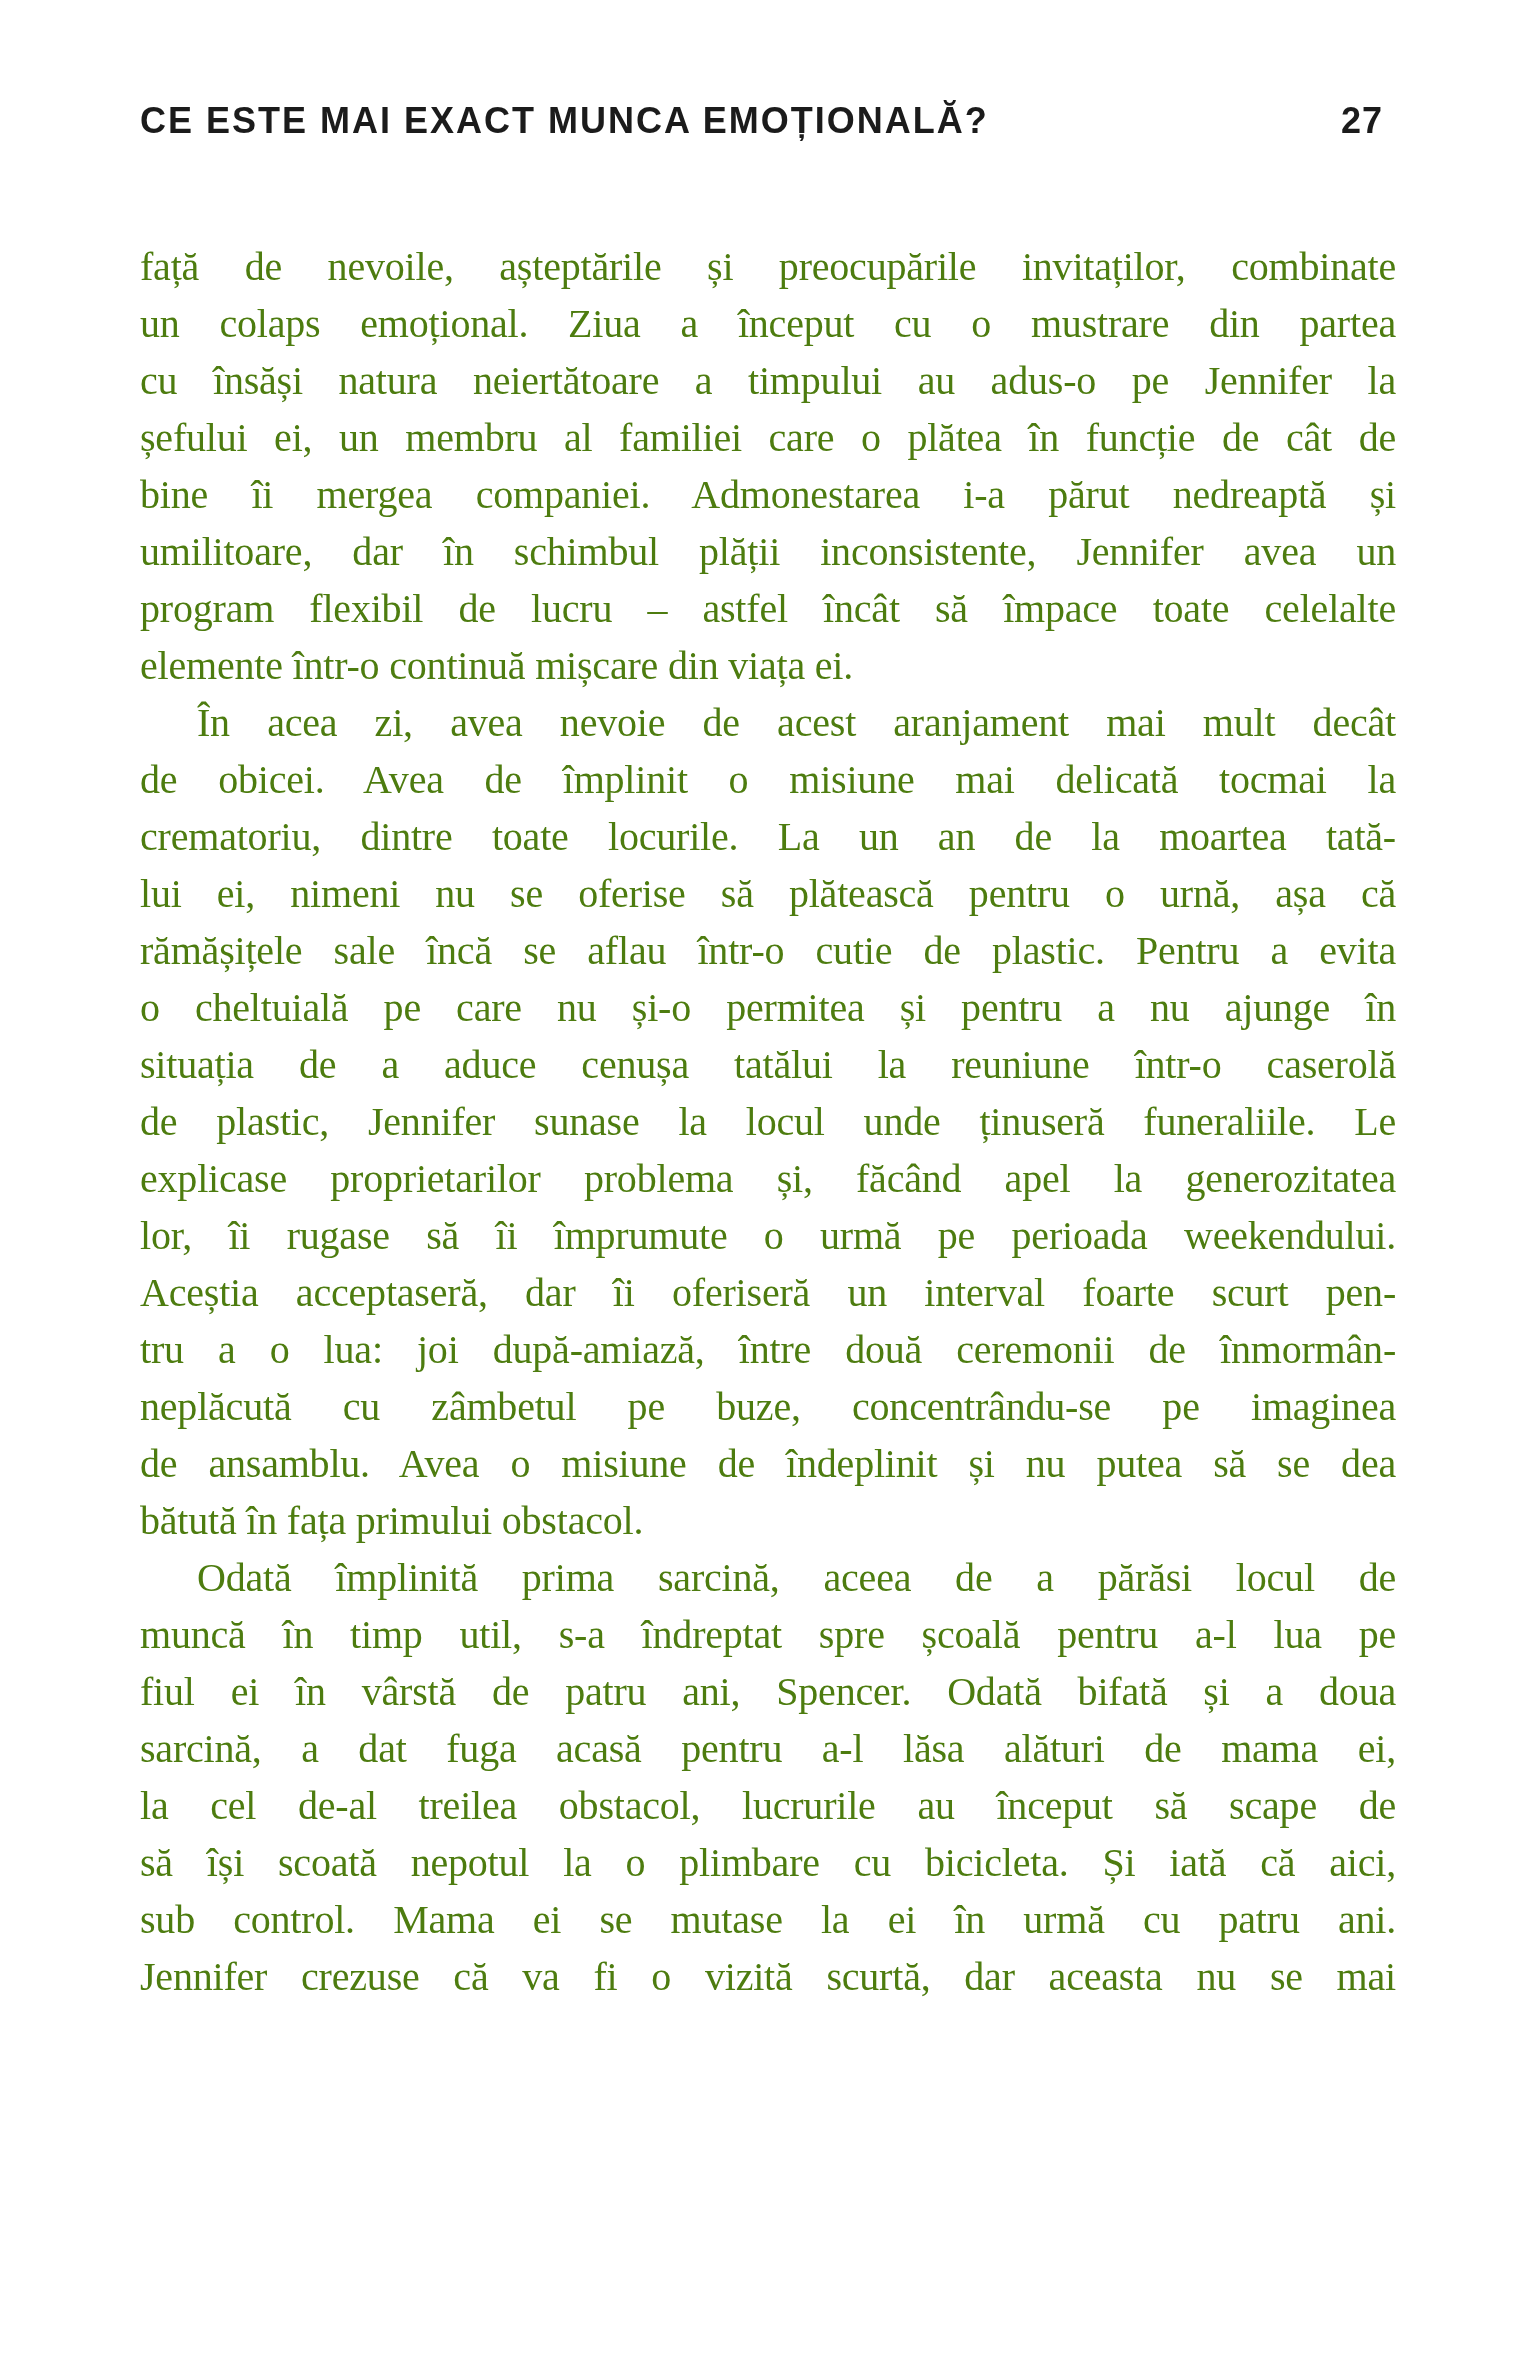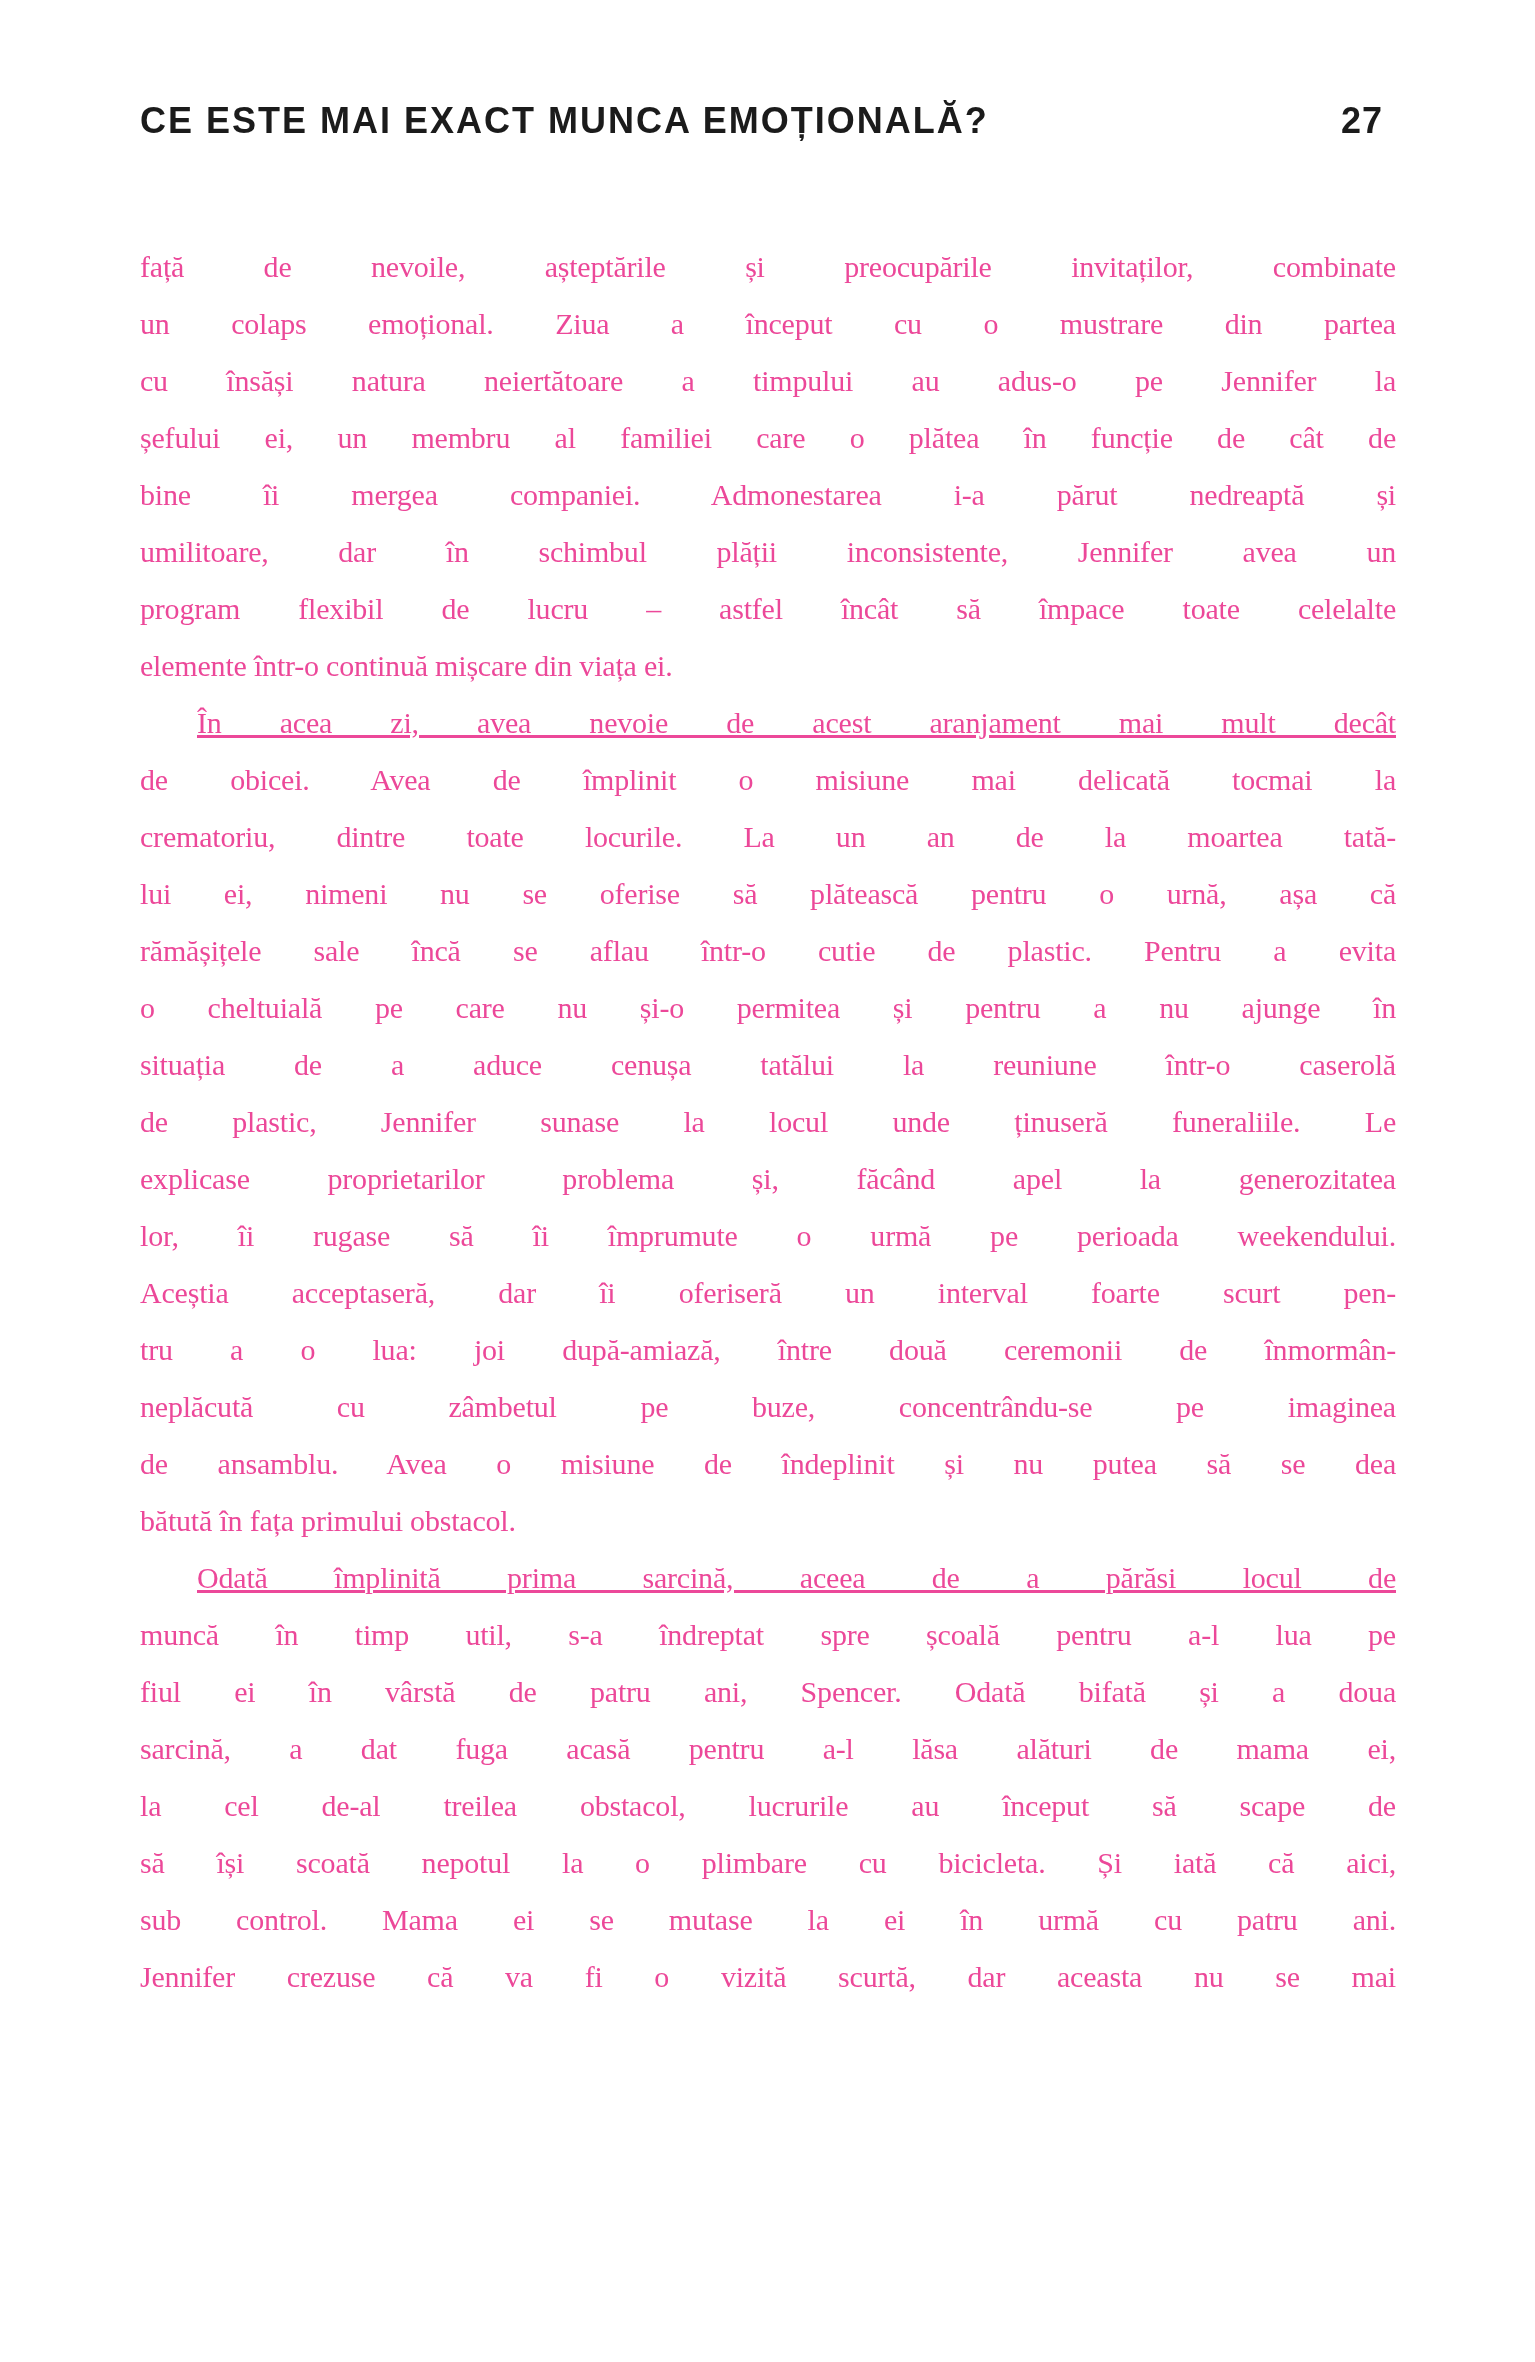--- a/index.html
+++ b/index.html
@@ -33,37 +33,36 @@
   }
   .running-header .page-number {
     letter-spacing: 1px;
   }
   .body-text {
     position: absolute;
     left: 140px;
     top: 238px;
     width: 1256px;
     font-family: "Liberation Serif", serif;
-    font-size: 30px;
+    font-size: 40px;
     line-height: 57px;
-    color: #ec4899;
+    color: #4d7c0f;
     letter-spacing: -0.2px;
   }
   .paragraph {
     margin: 0;
   }
   .line {
     text-align: justify;
     text-align-last: justify;
     -moz-text-align-last: justify;
     white-space: normal;
   }
   .line.indent {
     padding-left: 57px;
-    text-decoration: underline;
   }
   .line.last {
     text-align-last: left;
     -moz-text-align-last: left;
   }
 </style>
 </head>
 <body>
 
 <div class="book-page">

